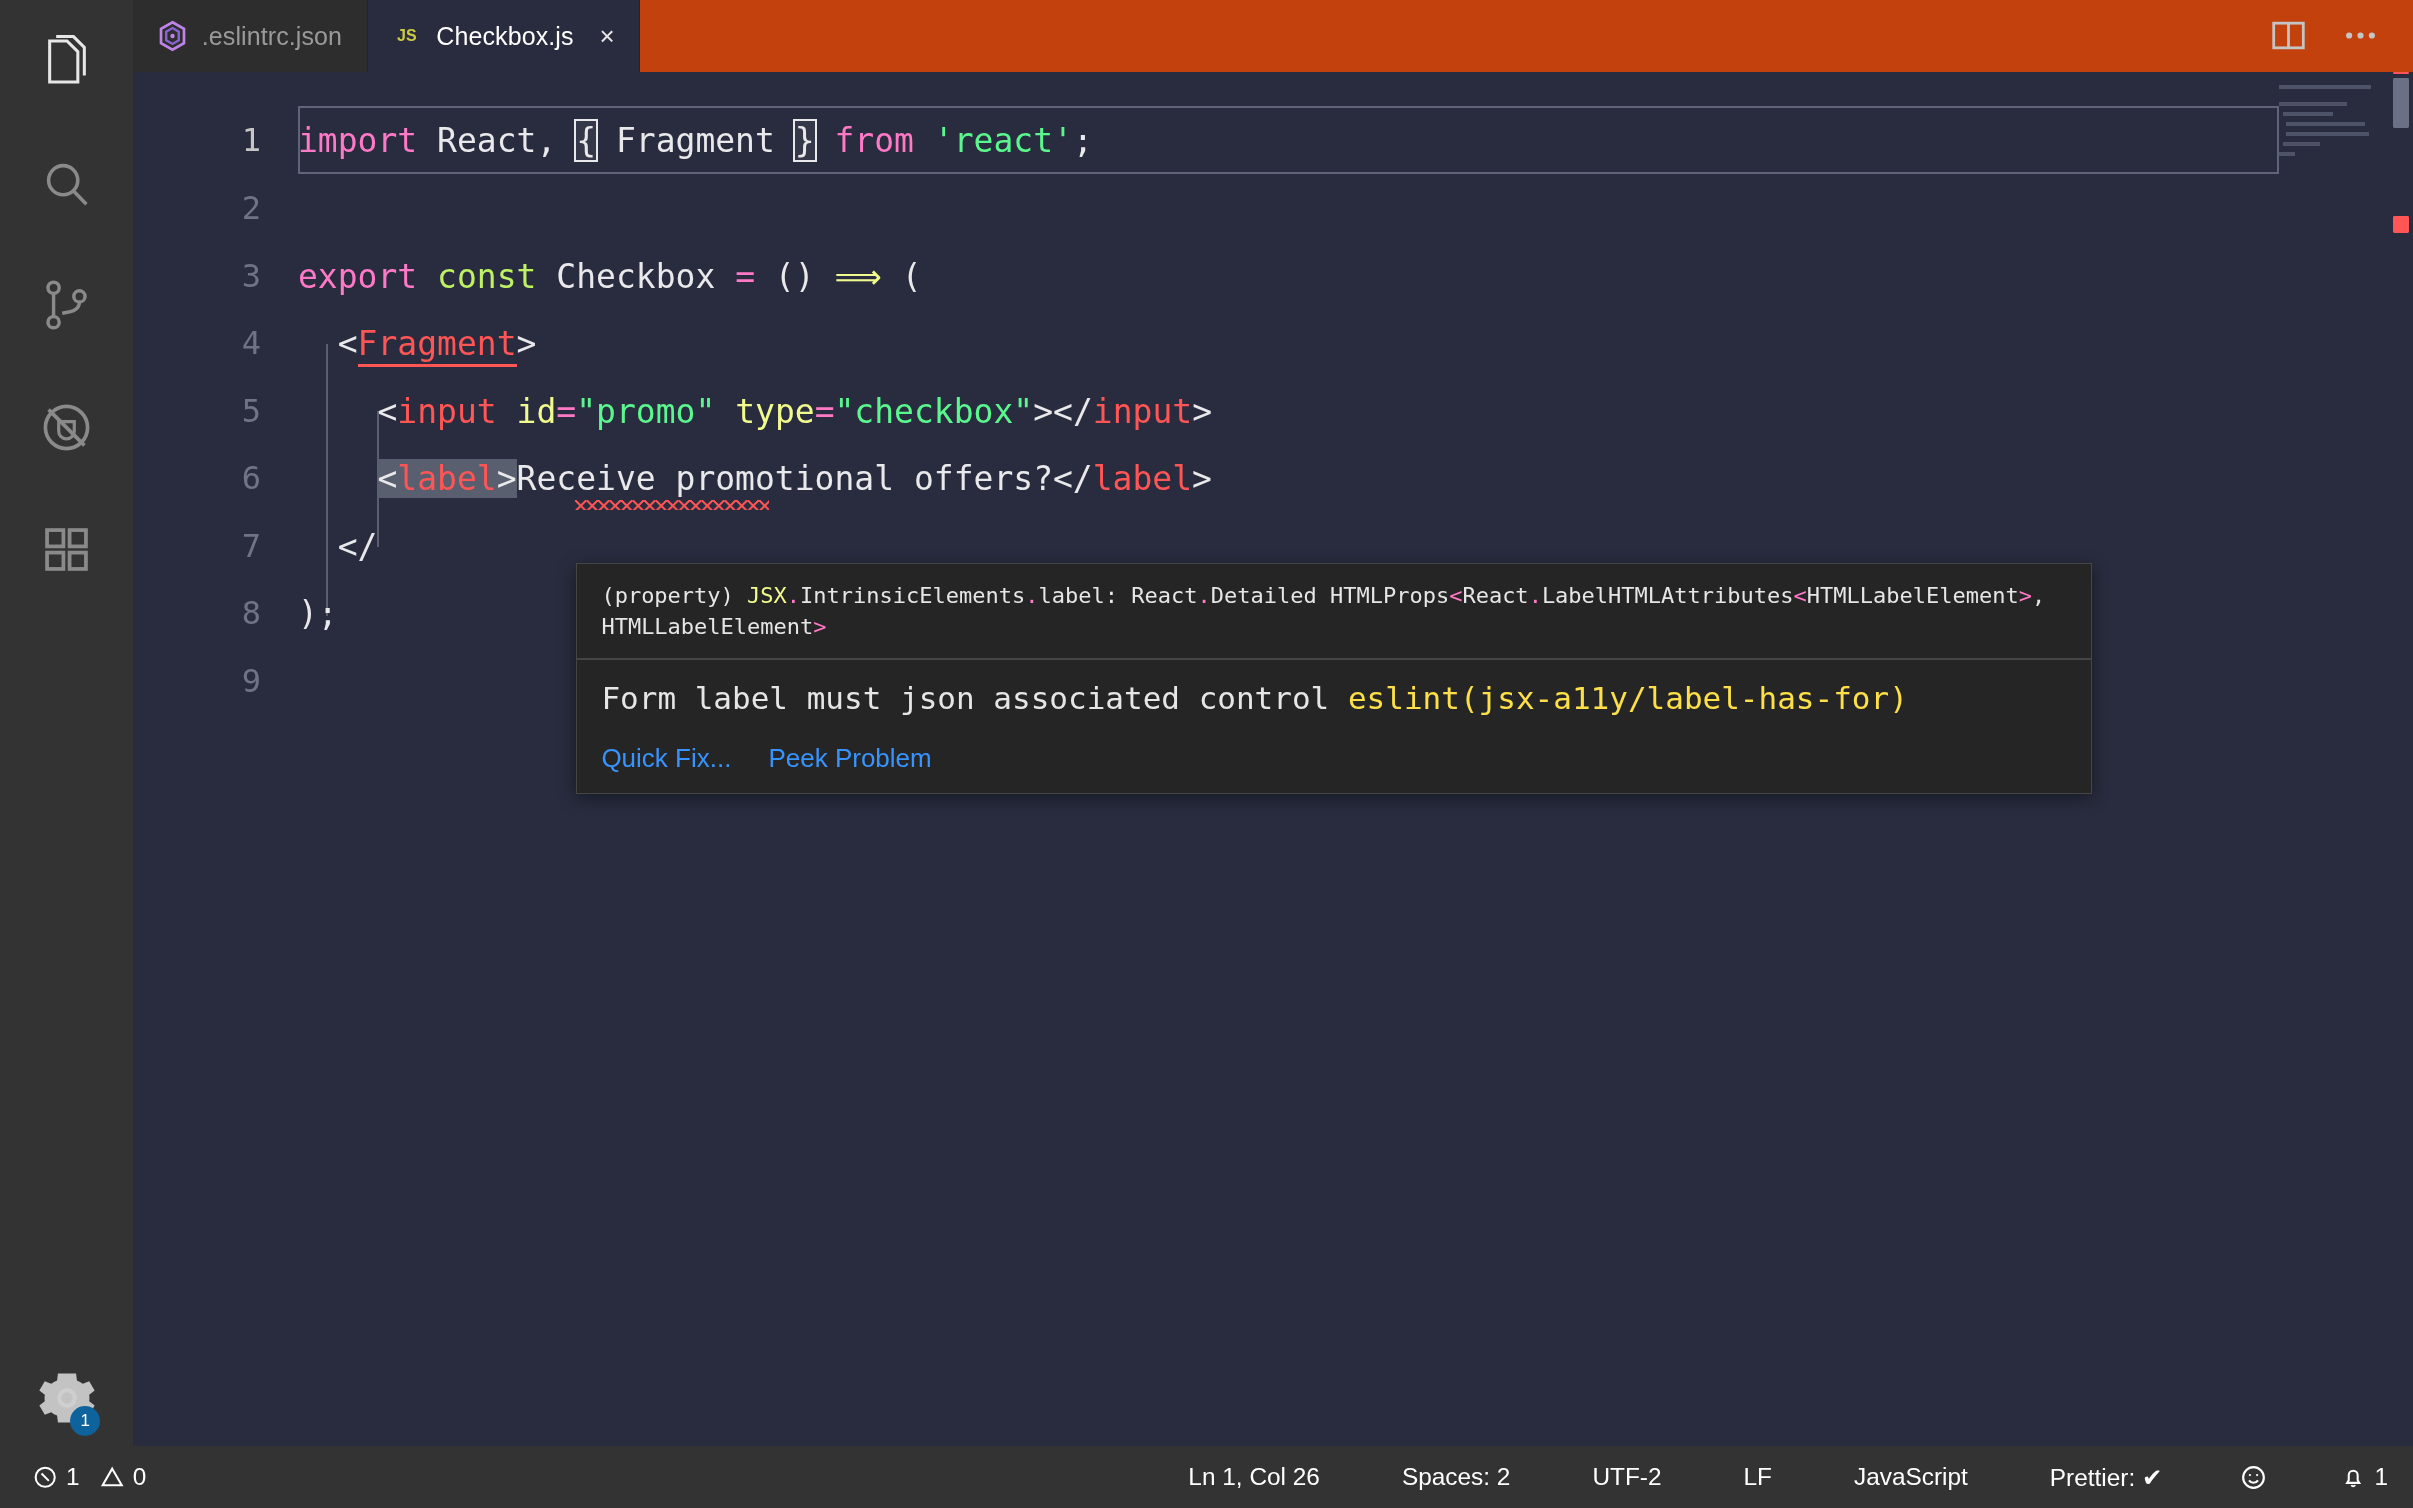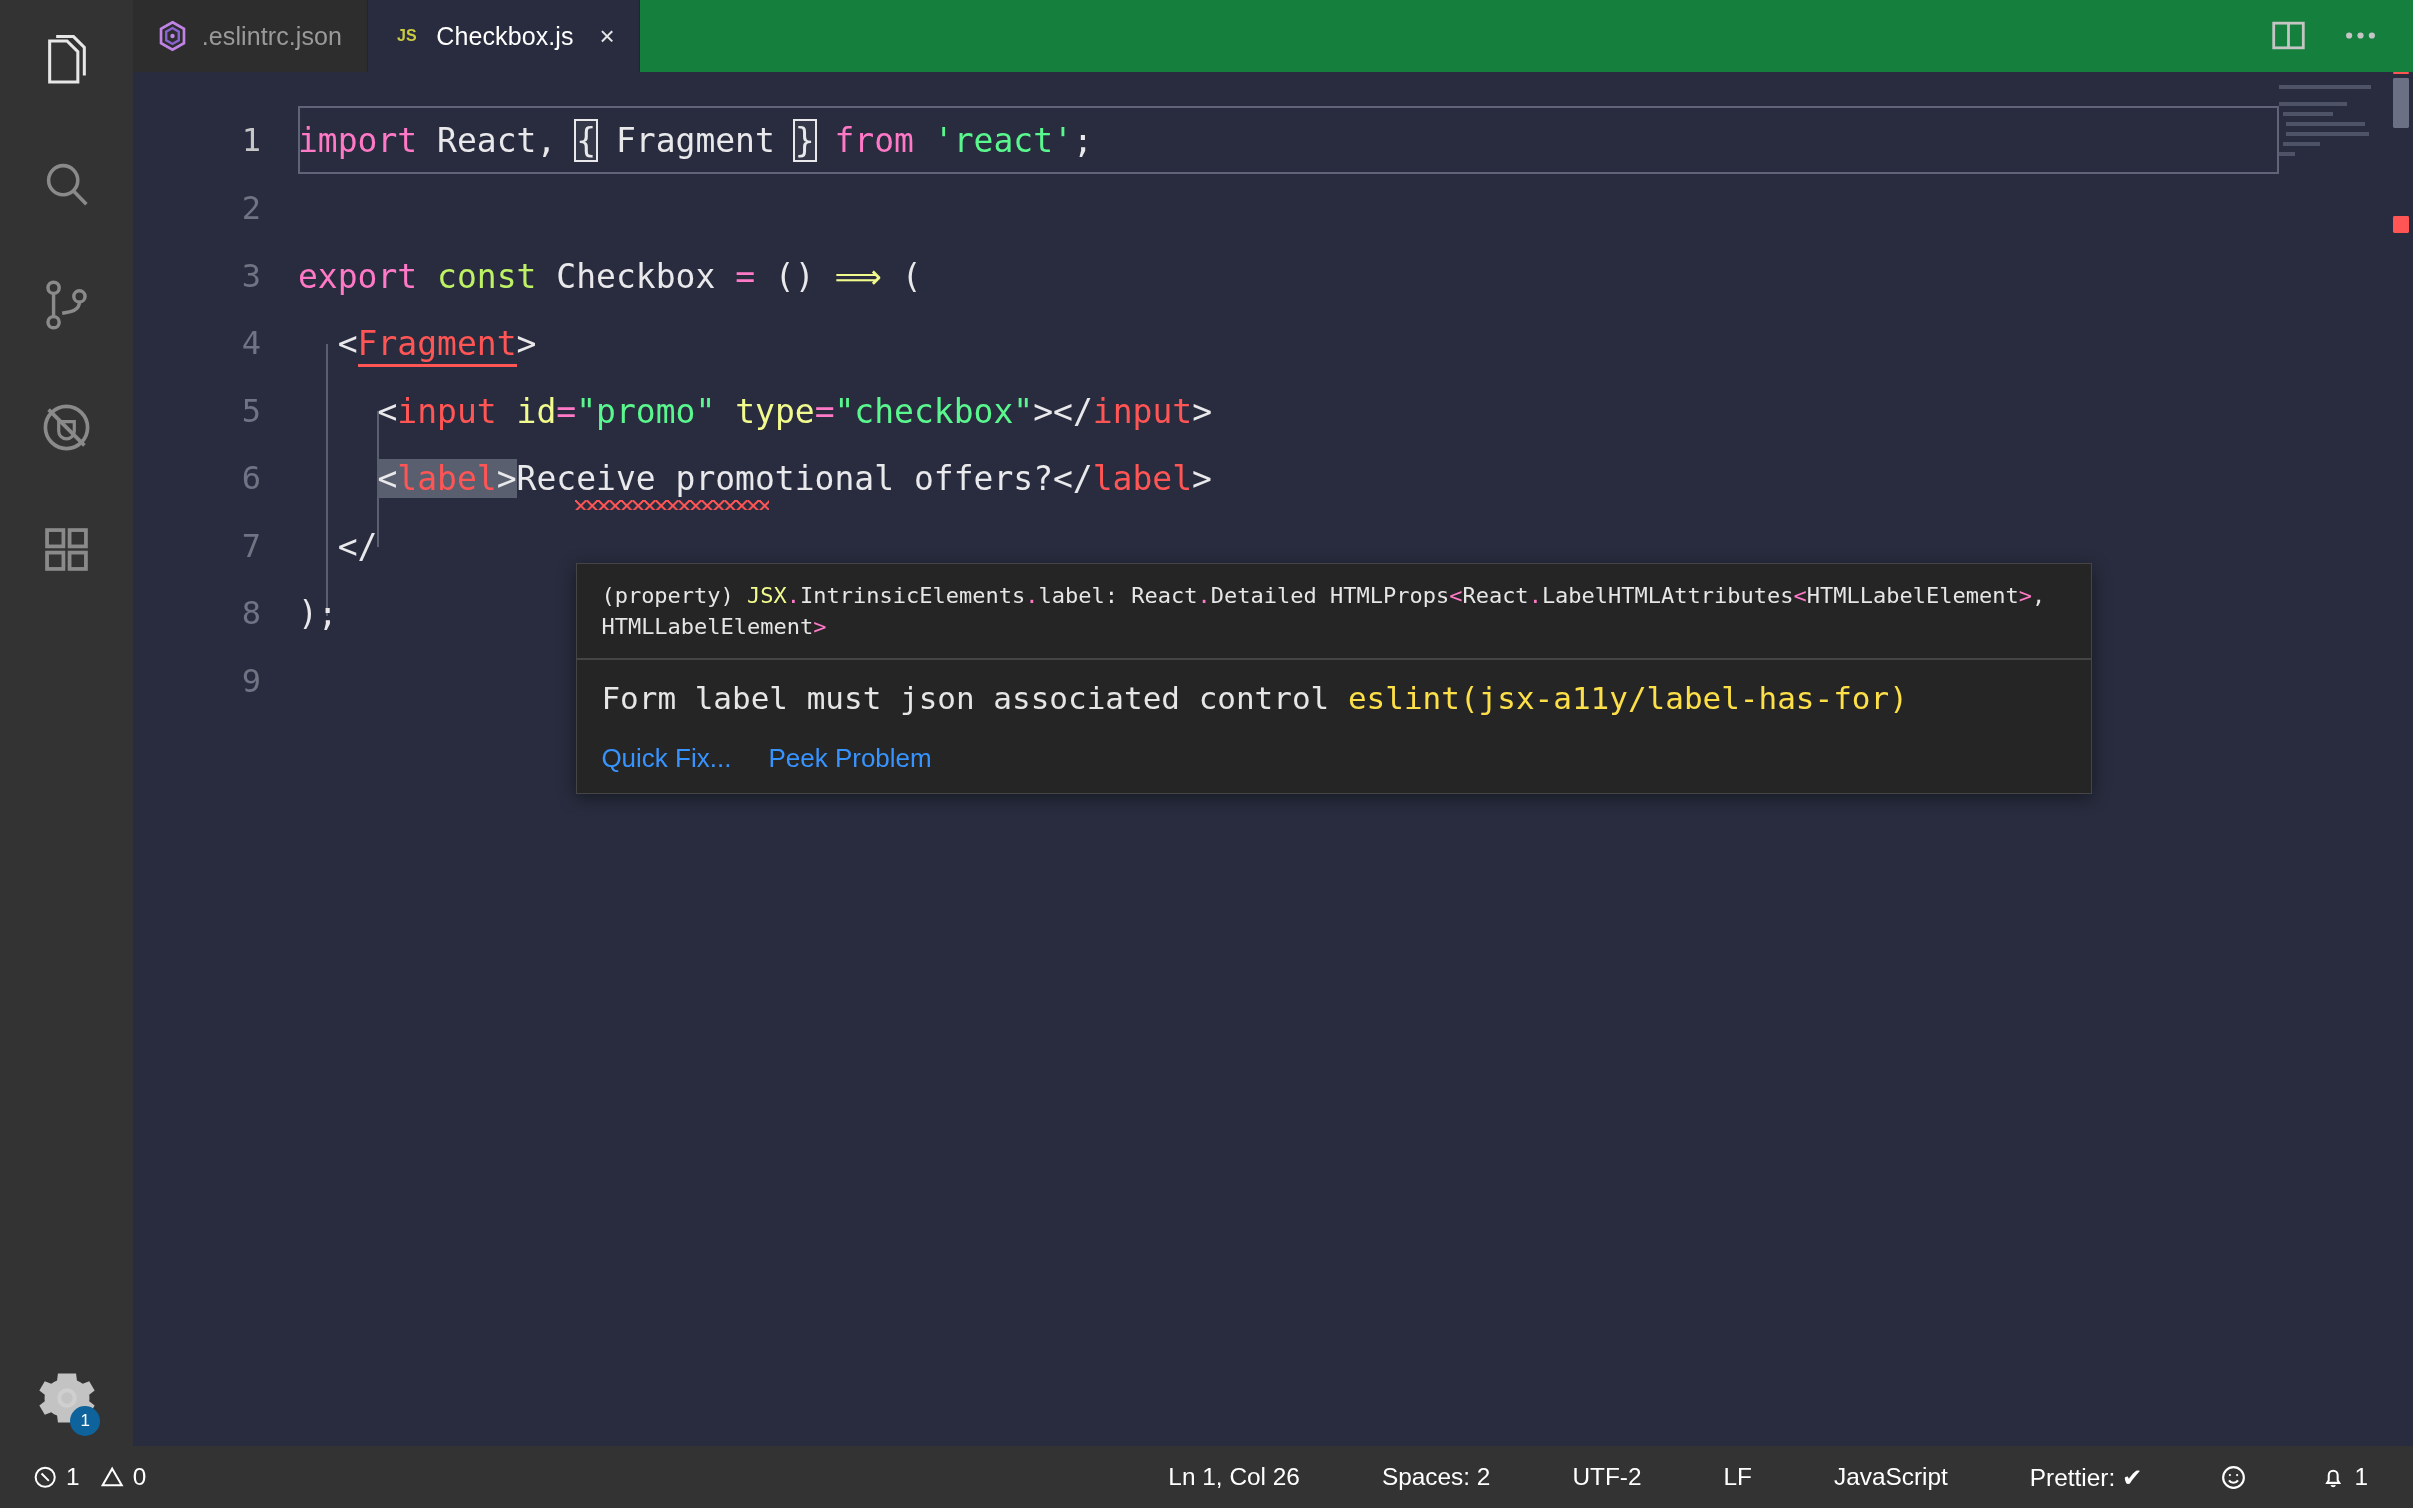--- a/index.html
+++ b/index.html
@@ -27,21 +27,21 @@
   .gear-badge{
     position:absolute;right:5.7px;bottom:2.9px;background:#0e639c;color:#fff;
     border-radius:50%;width:30px;height:30px;font-size:17px;line-height:30px;text-align:center;
     font-family:"Liberation Sans",sans-serif;
   }
 
   
   .editor-col{flex:1;min-width:0;display:flex;flex-direction:column;background:#282c3e;}
 
   
-  .tabbar{height:72px;background:#15803d;display:flex;align-items:stretch;position:relative;flex:none;}
+  .tabbar{height:72px;background:#c2410c;display:flex;align-items:stretch;position:relative;flex:none;}
   .tab{
     display:flex;align-items:center;gap:14.4px;padding:0 24.4px;
     font-size:25px;color:#9a9a9a;position:relative;white-space:nowrap;
     background:#2d2d2d;border-right:0.7px solid #252526;
   }
   .tab.active{background:#282c3e;color:#ffffff;}
   .tab .tab-label{letter-spacing:0.1px;}
   .tab-icon{display:flex;align-items:center;justify-content:center;width:30px;height:30px;flex:none;}
   .js-badge{color:#cbcb41;font-size:16px;font-weight:bold;font-family:"Liberation Sans",sans-serif;}
   .tab-close{color:#e7e7e7;font-size:26px;margin-left:11.5px;line-height:1;}
@@ -129,21 +129,21 @@
     position:absolute;right:0;top:0;width:26px;height:100%;background:#282c3e;
   }
   .scroll-deco{position:absolute;right:4.3px;width:16px;background:#6b7085;border-radius:1.4px;}
 
   
   .statusbar{
     height:62px;background:#333333;display:flex;align-items:center;
     color:#ffffff;font-size:24.4px;flex:none;font-family:"Liberation Sans",sans-serif;
   }
   .sb-left{display:flex;align-items:center;padding-left:20px;gap:0;}
-  .sb-right{margin-left:auto;display:flex;align-items:center;padding-right:32px;gap:48px;}
+  .sb-right{margin-left:auto;display:flex;align-items:center;padding-right:12px;gap:48px;}
   .sb-item{display:flex;align-items:center;gap:8.6px;padding:0 17px;height:62px;white-space:nowrap;}
   .sb-item.tight{padding:0 13px;}
   .sb-ico{display:flex;align-items:center;justify-content:center;}
 </style>
 </head>
 <body>
 
 <div class="app">
 
   <div class="body-row">

